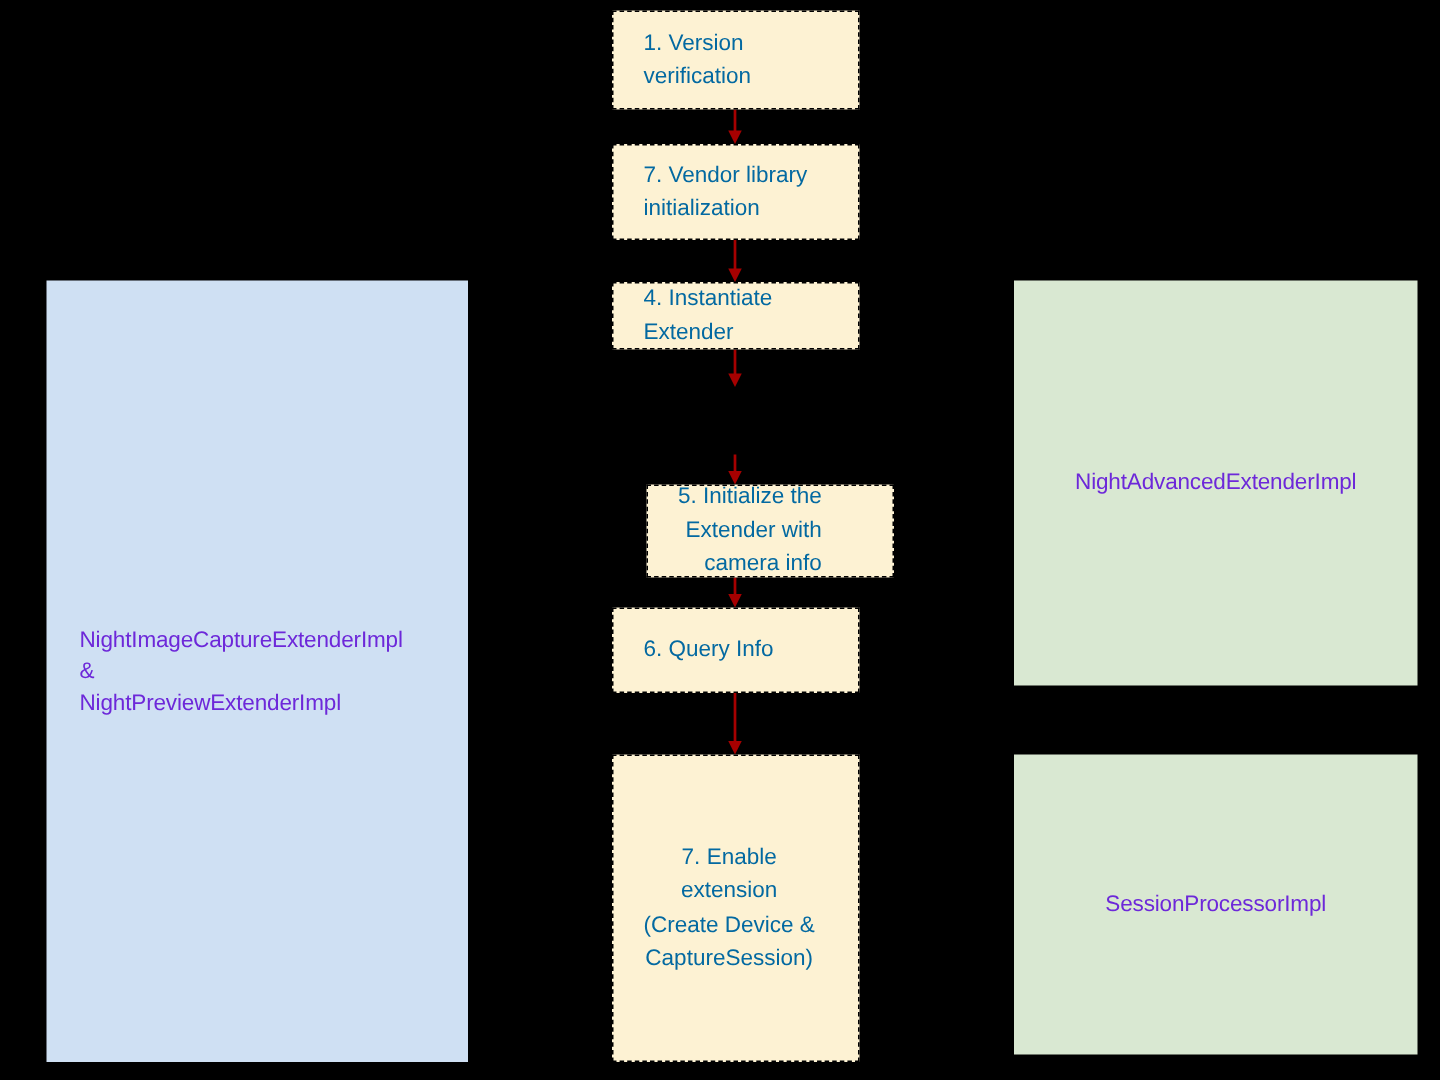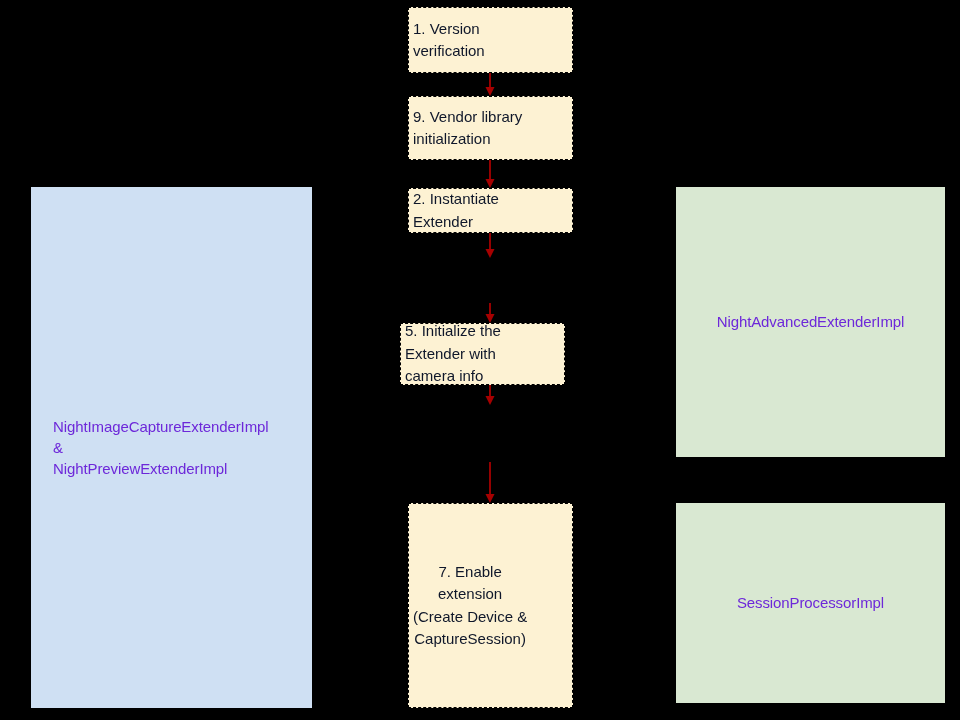--- a/index.html
+++ b/index.html
@@ -58,23 +58,23 @@
   .step-box {
     position: absolute;
     box-sizing: border-box;
     background: #fdf2d3;
     border: 1.4px dashed #000000;
     display: flex;
     align-items: center;
   }
   .step-label {
     font-size: 15px;
-    color: #0f172a;
+    color: #0369a1;
     line-height: 1.5;
-    padding-left: 4px;
+    padding-left: 20px;
     padding-right: 4px;
     white-space: pre-line;
   }
 
   .arrow {
     position: absolute;
     pointer-events: none;
   }
 </style>
 </head>
@@ -109,31 +109,34 @@
       <polygon points="485.5,396 494.5,396 490,405" fill="#a60000"></polygon>
       <line x1="490" y1="462" x2="490" y2="495" stroke="#a60000" stroke-width="1.8"></line>
       <polygon points="485.5,494 494.5,494 490,503" fill="#a60000"></polygon>
     </svg>
 
   <div class="step-box" id="s0" style="left: 408px; top: 7px; width: 165px; height: 66px;">
     <div class="step-label">1. Version
 verification</div>
   </div>
   <div class="step-box" id="s1" style="left: 408px; top: 96px; width: 165px; height: 64px;">
-    <div class="step-label">9. Vendor library
+    <div class="step-label">7. Vendor library
 initialization</div>
   </div>
   <div class="step-box" id="s2" style="left: 408px; top: 188px; width: 165px; height: 45px;">
-    <div class="step-label">2. Instantiate
+    <div class="step-label">4. Instantiate
 Extender</div>
   </div>
-  <div class="step-box" id="s4" style="left: 400px; top: 323px; width: 165px; height: 62px;">
+  <div class="step-box" id="s4" style="left: 431px; top: 323px; width: 165px; height: 62px; text-align: right;">
     <div class="step-label">5. Initialize the
 Extender with
 camera info</div>
+  </div>
+  <div class="step-box" id="s5" style="left: 408px; top: 405px; width: 165px; height: 57px;">
+    <div class="step-label">6. Query Info</div>
   </div>
   <div class="step-box" id="s6" style="left: 408px; top: 503px; width: 165px; height: 205px; text-align: center;">
     <div class="step-label">7. Enable
 extension
 (Create Device &amp;
 CaptureSession)</div>
   </div>
 
 </div>
 

